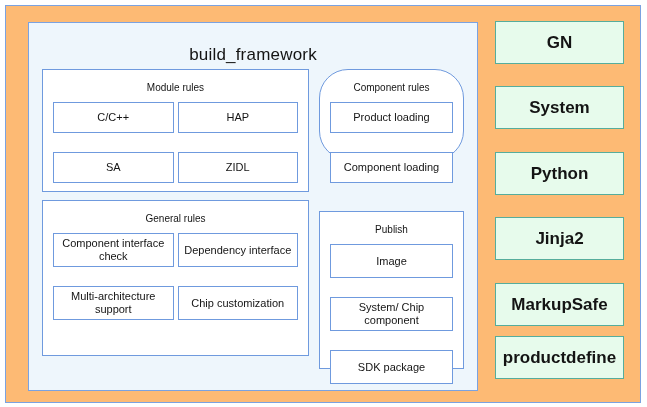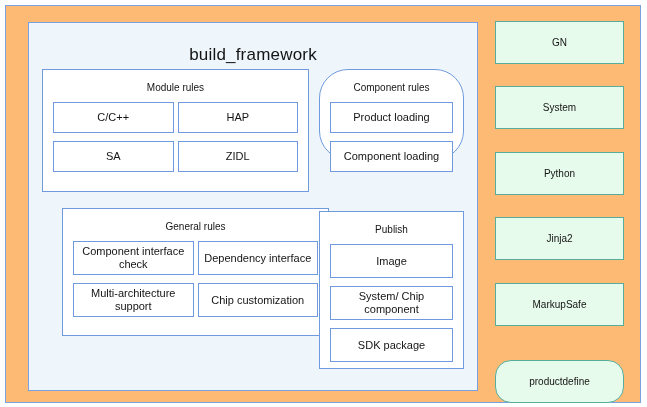--- a/index.html
+++ b/index.html
@@ -50,21 +50,21 @@
     font-size:10px;
     color:#141414;
     margin-top:10px;
     margin-bottom:7px;
     line-height:15px;
   }
   .card-body{
     padding:0 10px 0 10px;
     display:flex;
     flex-wrap:wrap;
-    gap:8px 4px;
+    gap:19px 4px;
     box-sizing:border-box;
   }
   .card-body.single{flex-direction:column;}
 
   .item{
     border:1.1px solid #6f9ade;
     background:#ffffff;
     box-sizing:border-box;
     display:flex;
     align-items:center;
@@ -78,48 +78,49 @@
 
   
   #card-module{left:36px;top:63px;width:267px;height:123px;}
   #card-module .card-body .item{width:calc(50% - 2px);height:31px;}
 
   
   #card-component{left:313px;top:63px;width:145px;height:91px;border-radius:29px;}
   #card-component .card-body .item{width:100%;height:31px;}
 
   
-  #card-general{left:36px;top:202px;width:267px;height:128px;margin-left:20px;}
+  #card-general{left:36px;top:194px;width:267px;height:156px;}
   #card-general .card-body .item{width:calc(50% - 2px);height:34px;}
 
   
   #card-publish{left:313px;top:205px;width:145px;height:158px;}
   #card-publish .card-body .item{width:100%;height:34px;}
 
   
   .tool{
     position:absolute;
     left:489px;
     width:129px;
     height:43px;
     background:#e7fbec;
     border:1.3px solid #56ad9c;
     box-sizing:border-box;
     display:flex;
     align-items:center;
     justify-content:center;
-    font-size:10px;
+    font-size:17px;
     color:#141414;
+    font-weight:bold;
   }
   #tool-0{top:15px;}
   #tool-1{top:80px;}
   #tool-2{top:146px;text-align:right;}
   #tool-3{top:211px;}
   #tool-4{top:277px;}
-  #tool-5{top:354px;border-radius:16px;}
+  #tool-5{top:330px;}
 </style>
 </head>
 <body>
 
 <div class="canvas">
 
   <div class="outer-frame">
 
     <div class="framework-panel">
       <div class="framework-title">build_framework</div>

